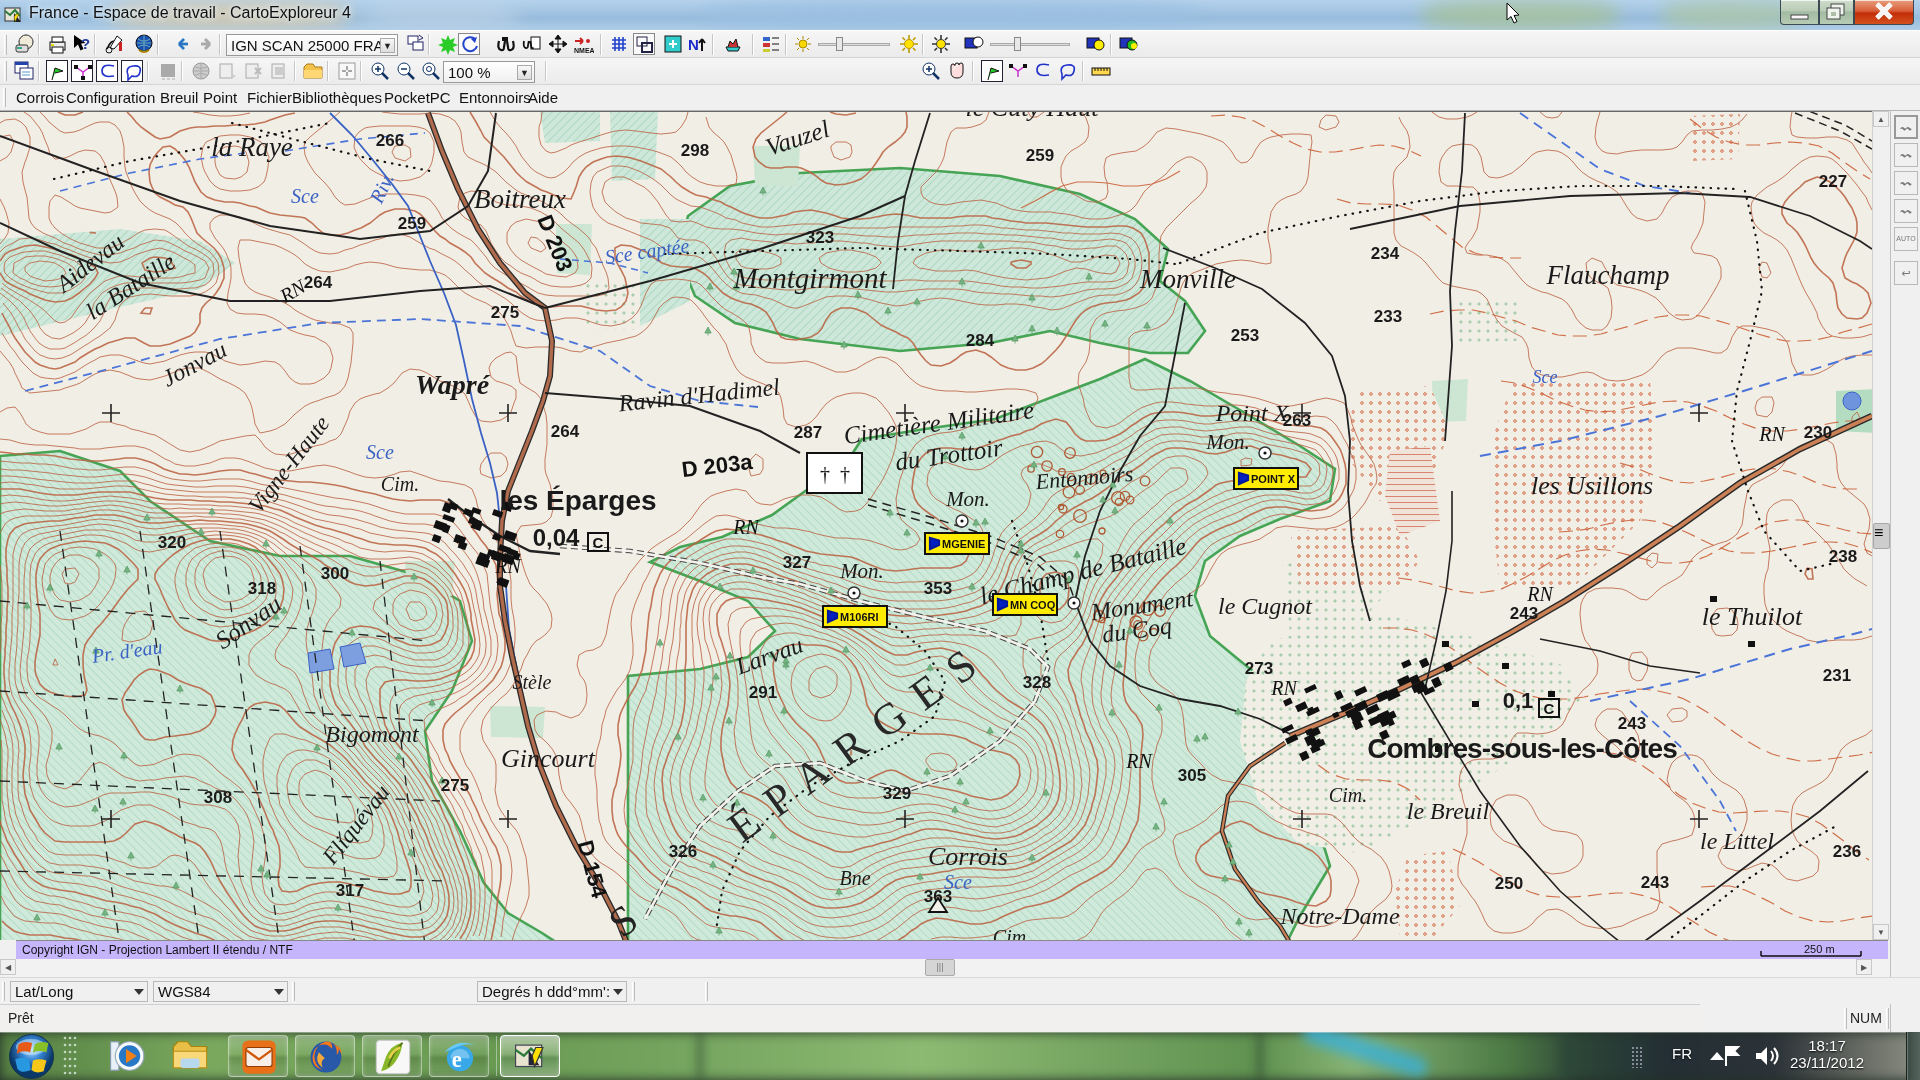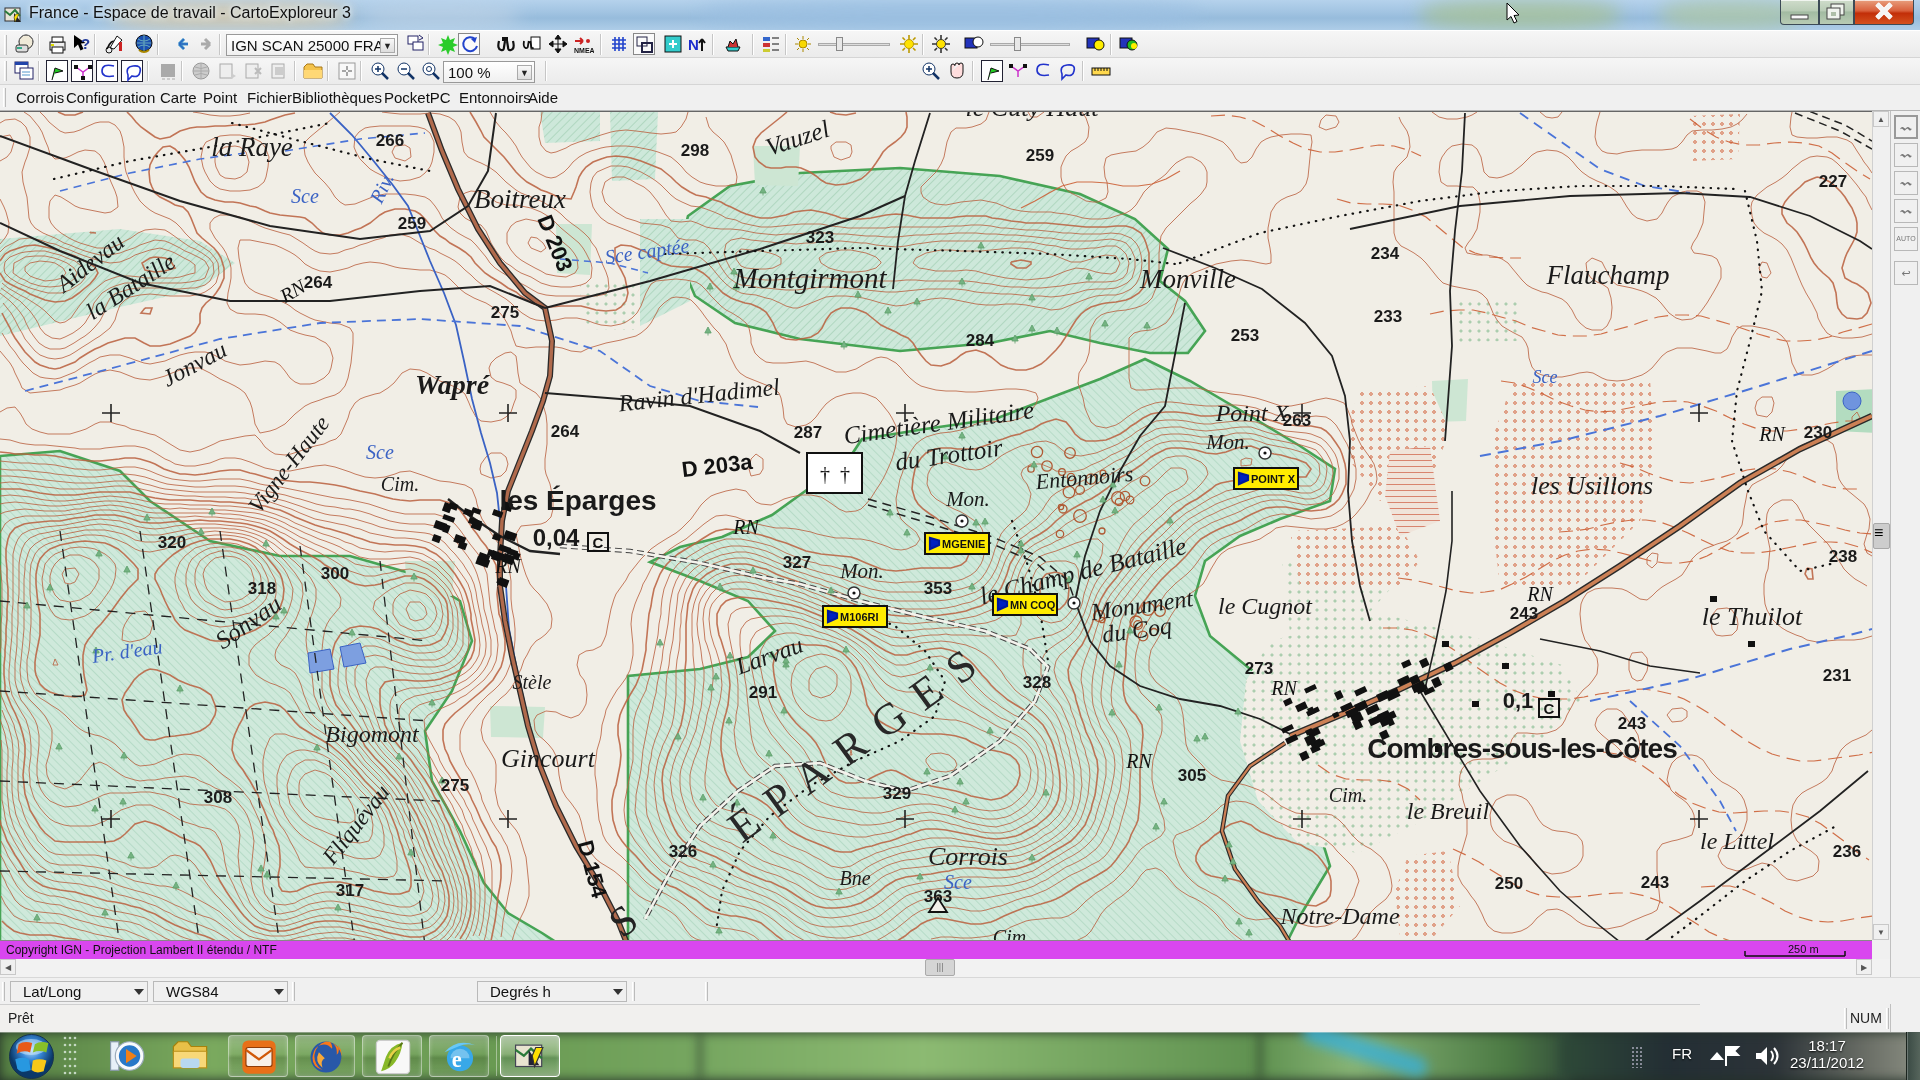--- a/index.html
+++ b/index.html
@@ -25,25 +25,25 @@
 .combo .arr{position:absolute;right:2px;top:3px;width:15px;height:15px;background:linear-gradient(180deg,#f8f8f8,#ddd);border:1px solid #aaa;font-size:9px;text-align:center;line-height:14px;color:#222}
 
 #map{left:0;top:111px;width:1872px;height:829px;border-top:1px solid #666;overflow:hidden}
 
 #vscroll{left:1872px;top:111px;width:18px;height:829px;background:#f0f0f0;border-left:1px solid #d0d0d0}
 .sbtn{position:absolute;width:16px;height:16px;background:#f0f0f0;border:1px solid #c8c8c8;color:#555;font-size:8px;text-align:center;line-height:15px}
 #vthumb{position:absolute;left:0px;top:412px;width:17px;height:26px;background:#cdcdcd;border:1px solid #a8a8a8;border-radius:2px}
 #minibar{left:1890px;top:111px;width:30px;height:969px;background:#f0f0f0;border-left:1px solid #c0c0c0}
 .mbtn{position:absolute;left:3px;width:24px;height:24px;background:#f0f0f0;border:1px solid #b8b8b8;color:#777;font-size:11px;text-align:center;line-height:22px}
 
-#copybar{left:0;top:940px;width:1872px;height:19px;background:#d946ef;border-top:1px solid #888;font-size:12px;color:#111}
+#copybar{left:16px;top:940px;width:1872px;height:19px;background:#c4b5fd;border-top:1px solid #888;font-size:12px;color:#111}
 #hscroll{left:0;top:959px;width:1890px;height:18px;background:#f2f2f2}
 #hthumb{position:absolute;left:925px;top:0px;width:30px;height:17px;background:#d5d5d5;border:1px solid #aaa;border-radius:2px;color:#777;font-size:9px;text-align:center;line-height:15px}
 #combrow{left:0;top:977px;width:1920px;height:27px;background:#f0f0f0;border-top:1px solid #d8d8d8}
-.fcombo{position:absolute;top:3px;height:21px;background:#f0f0f0;border:1px solid #b9b9b9;font-size:15px;color:#111;padding:0 12px;line-height:19px}
+.fcombo{position:absolute;top:3px;height:21px;background:#f0f0f0;border:1px solid #b9b9b9;font-size:15px;color:#111;padding:0 4px;line-height:19px}
 .fcombo .ar2{position:absolute;right:3px;top:7px;width:0;height:0;border-left:5px solid transparent;border-right:5px solid transparent;border-top:6px solid #333}
 #statrow{left:0;top:1004px;width:1700px;height:28px;background:#f1f0ee;border-top:1px solid #cfcfcf;font-size:14px;color:#222}
 
 #task{left:0;top:1032px;width:1920px;height:48px;background:#233028;overflow:hidden}
 #task .wp{position:absolute;filter:blur(6px)}
 .tbtn{position:absolute;top:3px;width:60px;height:42px;border:1px solid rgba(255,255,255,.45);border-radius:4px;background:linear-gradient(180deg,rgba(255,255,255,.25),rgba(255,255,255,.06) 45%,rgba(0,0,0,.12) 55%,rgba(255,255,255,.08));box-shadow:inset 0 0 4px rgba(255,255,255,.25)}
 .ticn{position:absolute;left:11px;top:2px;width:38px;height:38px}
 #tray{position:absolute;right:0;top:0;height:48px;color:#fff}
 #clock{position:absolute;right:48px;top:5px;width:90px;text-align:center;font-size:15px;color:#fff;text-shadow:0 1px 2px #000}
 #showdesk{position:absolute;right:0;top:0;width:14px;height:48px;background:linear-gradient(90deg,#3a4a44,#56655c);border-left:1px solid #1a241e;box-shadow:inset 1px 0 0 rgba(255,255,255,.25)}
@@ -54,21 +54,21 @@
   <div class="blob" style="left:360px;top:4px;width:160px;height:24px;background:#c8d8e8;opacity:.6"></div>
   <div class="blob" style="left:700px;top:0;width:500px;height:30px;background:#9cc0e2;opacity:.8"></div>
   <div class="blob" style="left:1420px;top:0;width:200px;height:30px;background:#a8c292;opacity:.75"></div>
   <div class="blob" style="left:1660px;top:0;width:140px;height:30px;background:#b0c8a0;opacity:.7"></div>
   <svg id="ticon" class="abs" viewBox="0 0 20 20">
       <rect x="1" y="3" width="15" height="13" fill="#e8e4d8" stroke="#333"></rect>
       <path d="M1 6 l5 4 5-5 5 6" stroke="#2a7a3a" fill="none" stroke-width="2"></path>
       <path d="M10 8 l7 9 h-7 z" fill="#222"></path>
       <path d="M12 9 l3 0 -4 8 -1-5 z" fill="#ffe000" stroke="#333" stroke-width=".5"></path>
     </svg>
-  <div id="ttext" class="abs">France - Espace de travail - CartoExploreur 3</div>
+  <div id="ttext" class="abs">France - Espace de travail - CartoExploreur 4</div>
   <div id="bmin" class="capbtn"><svg width="37" height="23">
         <rect x="10" y="15" width="17" height="4" fill="#f8f8f8" stroke="#444"></rect>
       </svg></div>
   <div id="bmax" class="capbtn"><svg width="33" height="23">
         <rect x="11" y="4" width="13" height="11" fill="#f0f4ee" stroke="#444"></rect>
         <rect x="7" y="8" width="13" height="11" fill="#f0f4ee" stroke="#444"></rect>
         <rect x="11" y="12" width="5" height="4" fill="#aebfa8"></rect>
       </svg></div>
   <div id="bclose" class="capbtn"><svg width="58" height="23">
         <path d="M22 4 L36 18 M36 4 L22 18" stroke="#fff" stroke-width="5"></path>
@@ -313,21 +313,21 @@
 <div class="ti" style="left:1090px;top:2px;"><svg viewBox="0 0 22 22">
         <rect x="2" y="8" width="18" height="7" fill="#ffd84c" stroke="#111"></rect>
         <path d="M5 8 v3 M8 8 v3 M11 8 v3 M14 8 v3 M17 8 v3" stroke="#111"></path>
       </svg></div>
 </div>
 
 <div id="menu" class="abs">
   <div class="grip" style="left:3px;top:3px;height:19px"></div>
   <span style="left:16px">Corrois</span>
     <span style="left:66px">Configuration</span>
-    <span style="left:160px">Carte</span>
+    <span style="left:160px">Breuil</span>
     <span style="left:203px">Point</span>
     <span style="left:247px">Fichier</span>
     <span style="left:292px">Bibliothèques</span>
     <span style="left:384px">PocketPC</span>
     <span style="left:459px">Entonnoirs</span>
     <span style="left:528px">Aide</span>
 </div>
 
 <div id="map" class="abs"><svg width="1872" height="829" viewBox="0 0 1872 829" font-family="Liberation Serif, serif">
 <defs>

